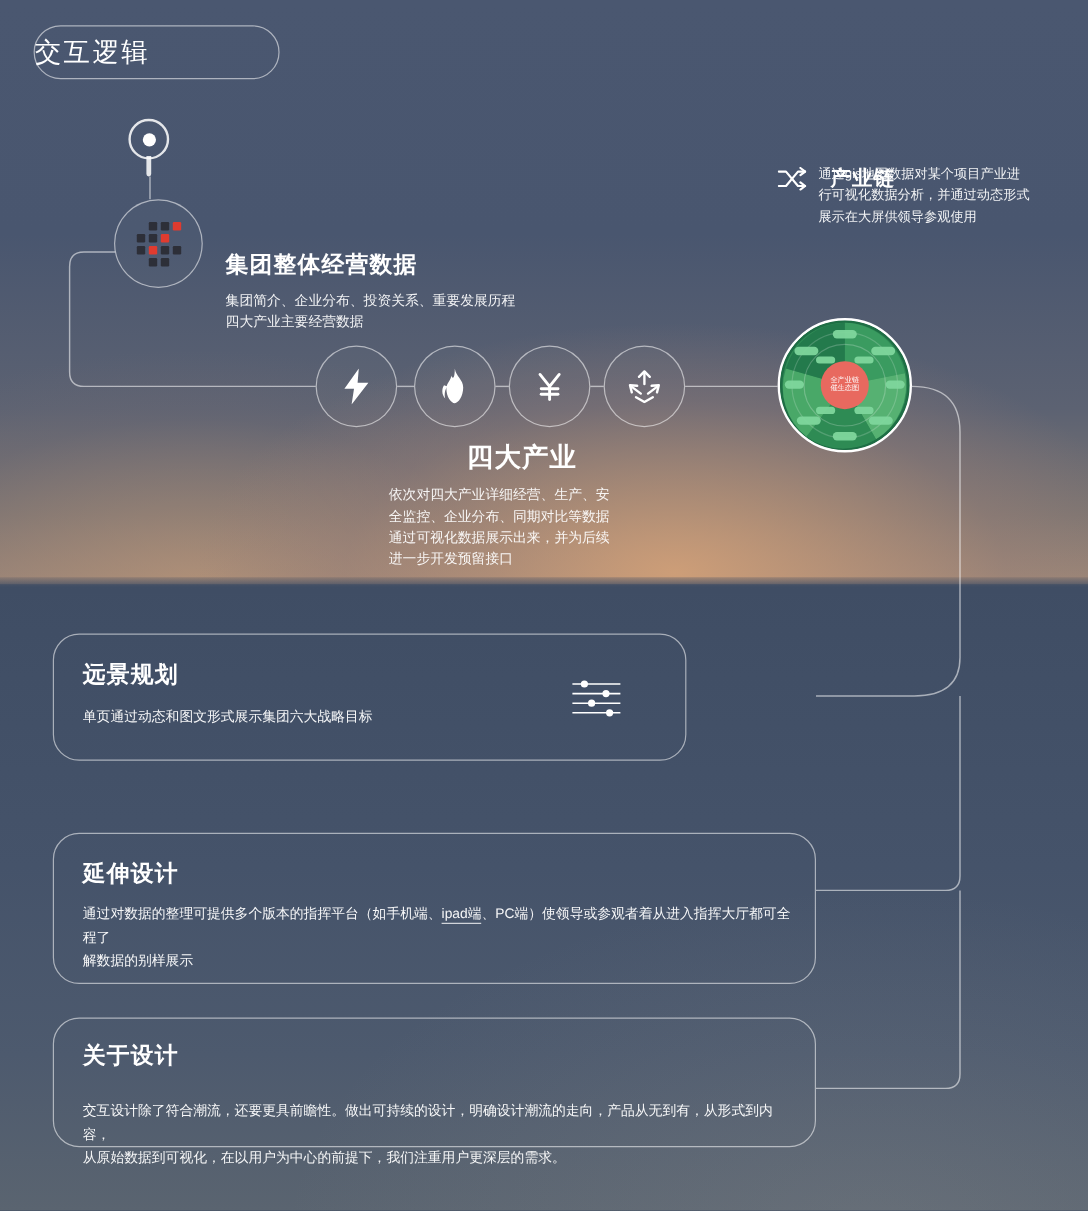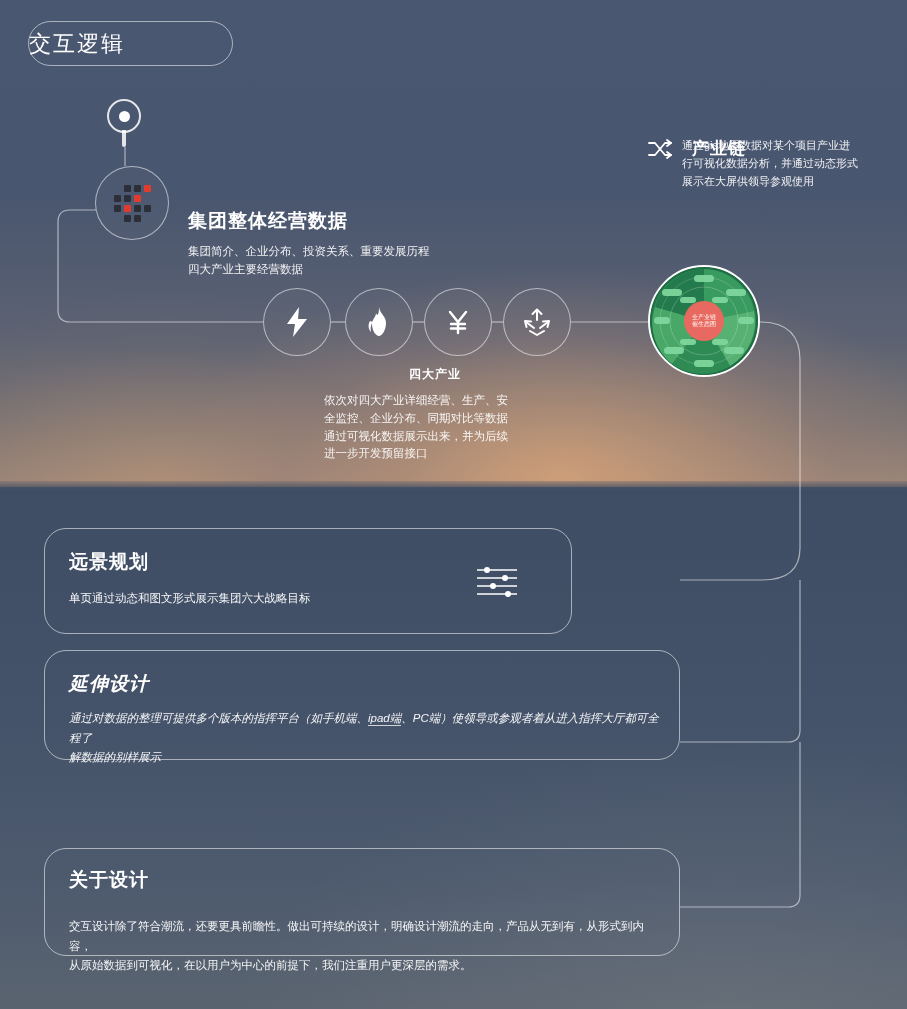--- a/index.html
+++ b/index.html
@@ -98,41 +98,41 @@
     color:#ffffff; font-size:6px; line-height:1.25; z-index:4;
   }
 
   
   .tb { position:absolute; color:#ffffff; }
   .tb .h { font-size:19px; font-weight:700; letter-spacing:1px; margin-bottom:9px; }
   .tb .p { font-size:11.5px; line-height:1.55; color:rgba(255,255,255,0.92); }
 
   .tb-group { left:188px; top:169px; width:300px;margin-top:39px; }
   .tb-industry { left:320px; top:366px; width:230px; text-align:center; }
-  .tb-industry .h { font-size:12px; }
+  .tb-industry .h { font-size:22px; }
   .tb-industry .p { text-align:left; padding-left:4px; }
   .tb-chain { left:682px; top:136px; width:200px; }
   .tb-chain .h { font-size:17px; margin-bottom:8px; }
   .tb-chain .p { font-size:11px; line-height:1.65; }
   .chain-head { position:absolute; left:648px; top:137px; width:232px; display:flex; align-items:center; gap:20px; }
   .chain-head .hl { color:#ffffff; font-size:17px; font-weight:700; letter-spacing:1px; }
 
   
   .card {
     position:absolute; border:1px solid rgba(255,255,255,0.55);
     border-radius:22px; color:#ffffff;
   }
   .card .h { position:absolute; left:24px; font-size:19px; font-weight:700; letter-spacing:1px; }
   .card .p { position:absolute; left:24px; font-size:11.5px; line-height:1.7; color:rgba(255,255,255,0.95); }
 
   .card-vision { left:44px; top:528px; width:528px; height:106px; }
   .card-vision .h { top:20px; }
   .card-vision .p { top:60px; }
 
-  .card-extend { left:44px; top:650px; width:636px; height:110px;font-style:italic; }
+  .card-extend { left:44px; top:694px; width:636px; height:126px; }
   .card-extend .h { top:20px; }
   .card-extend .p { top:58px; width:590px; }
 
   .card-about { left:44px; top:848px; width:636px; height:108px; }
   .card-about .h { top:18px; }
   .card-about .p { top:56px; width:594px;margin-top:12px; }
 
   .ipad-underline { border-bottom:1px solid rgba(255,255,255,0.75); padding-bottom:1px; }
 
   .vision-icon { position:absolute; right:52px; top:33px; width:44px; height:40px; }

